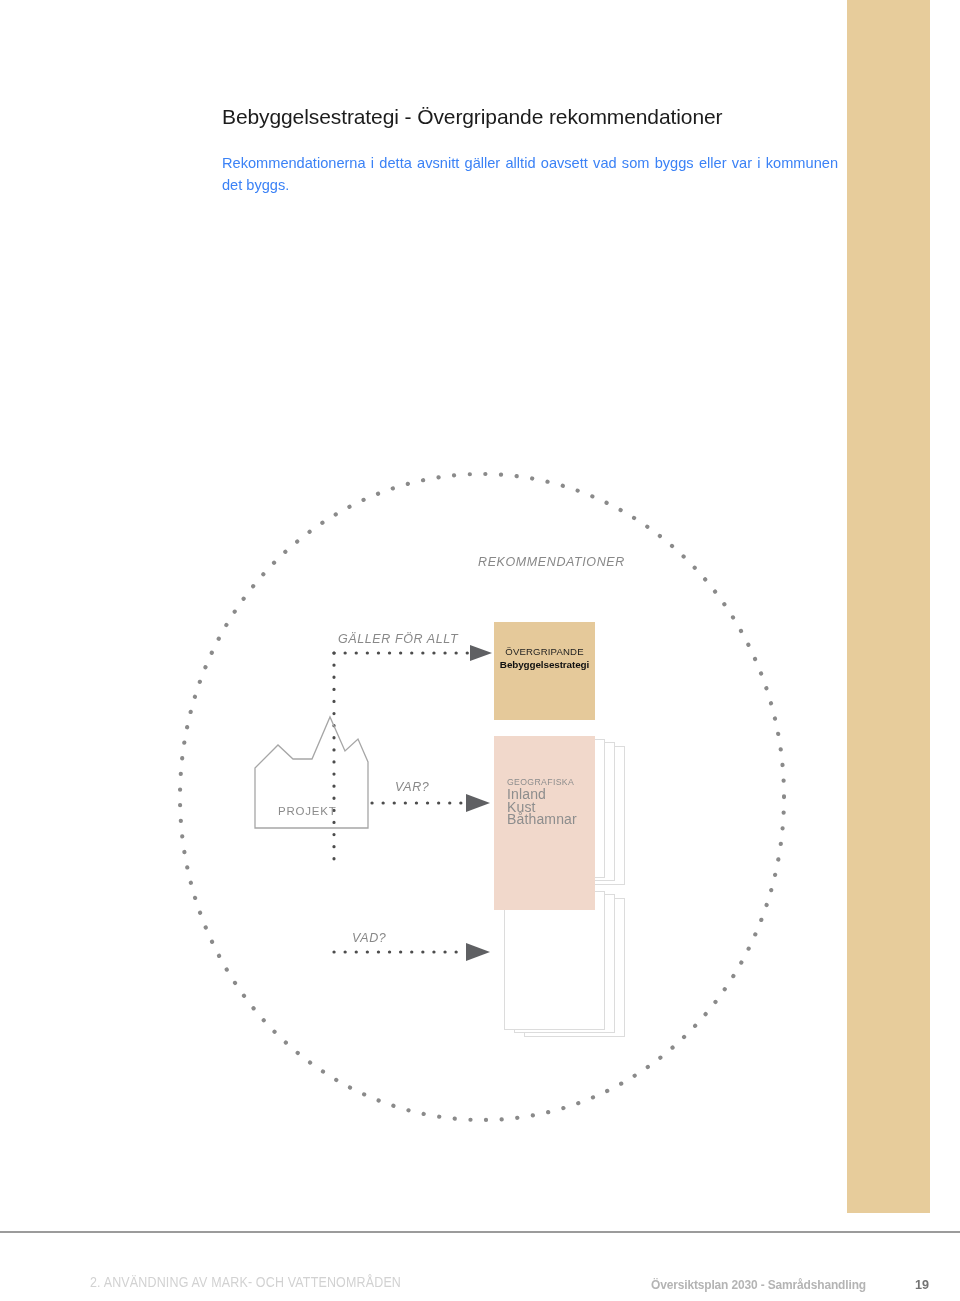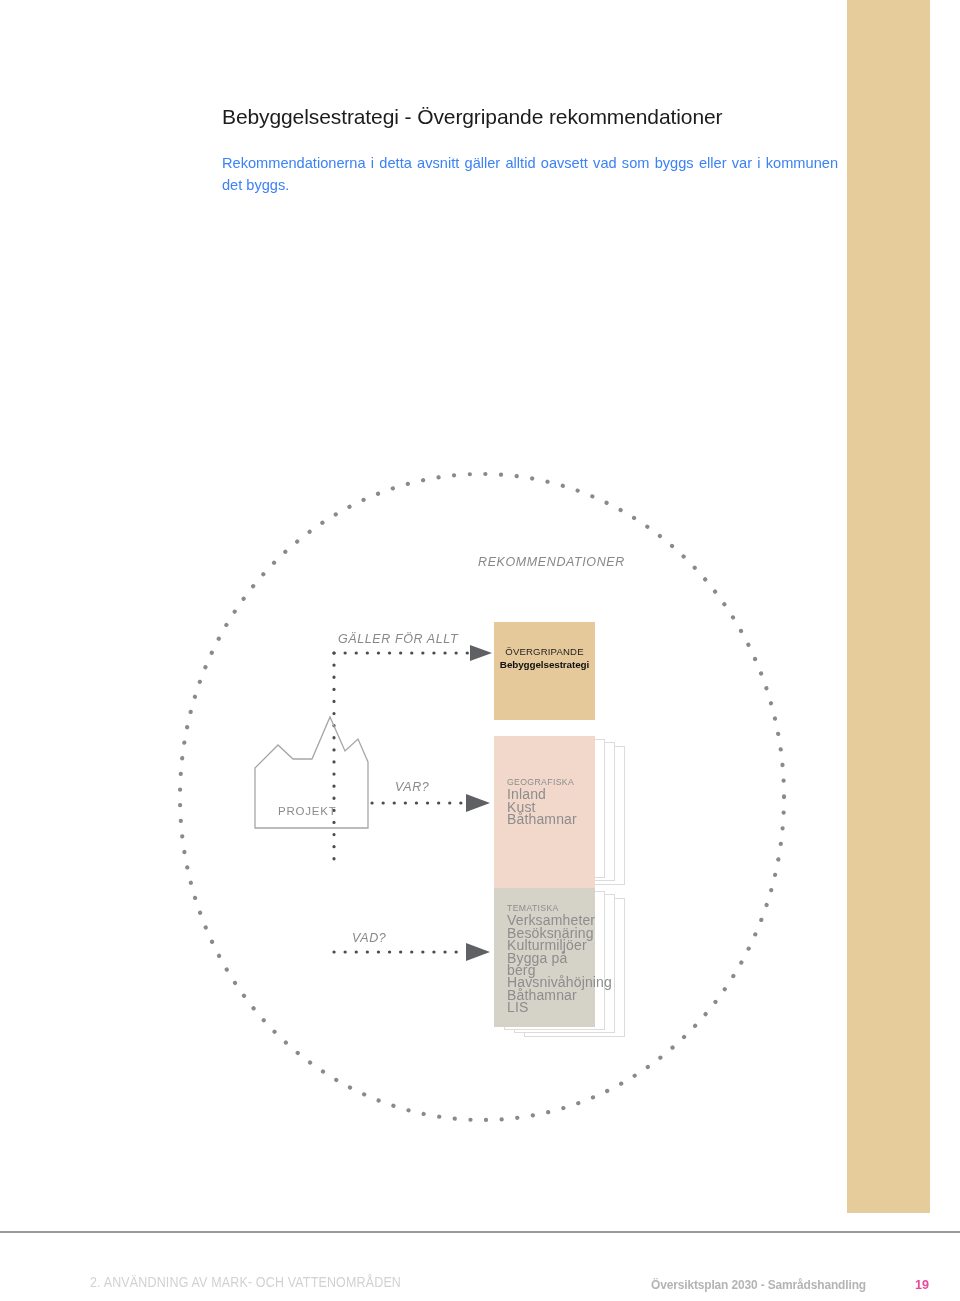--- a/index.html
+++ b/index.html
@@ -178,21 +178,21 @@
     letter-spacing: -0.15px;
     white-space: nowrap;
     transform: scaleX(0.95);
     transform-origin: left top;
   }
   .footer-pageno {
     position: absolute;
     left: 915px;
     top: 1278px;
     font-size: 12.6px;
-    color: #ec4899;
+    color: #737373;
     font-weight: 700;
     white-space: nowrap;
   }
 </style>
 </head>
 <body>
 
 <div id="page">
 
   <div class="side-band"></div>
@@ -232,30 +232,20 @@
       <div class="bt2">Bebyggelsestrategi</div>
     </div>
 
     <div class="node-box box-geografiska">
       <div class="head">GEOGRAFISKA</div>
       <div class="item">Inland</div>
       <div class="item">Kust</div>
       <div class="item">Båthamnar</div>
     </div>
 
-    <div class="node-box box-tematiska">
-      <div class="head">TEMATISKA</div>
-      <div class="item">Verksamheter</div>
-      <div class="item">Besöksnäring</div>
-      <div class="item">Kulturmiljöer</div>
-      <div class="item">Bygga på berg</div>
-      <div class="item">Havsnivåhöjning</div>
-      <div class="item">Båthamnar</div>
-      <div class="item">LIS</div>
-    </div>
 
     <div class="dlabel lbl-rekommendationer">REKOMMENDATIONER</div>
     <div class="dlabel lbl-galler">GÄLLER FÖR ALLT</div>
     <div class="dlabel lbl-var">VAR?</div>
     <div class="dlabel lbl-vad">VAD?</div>
     <div class="projekt-label">PROJEKT</div>
 
   </div>
 
   <div class="footer-rule"></div>

